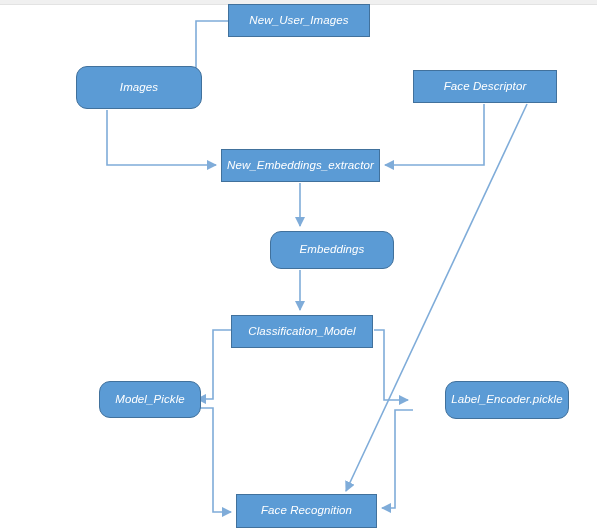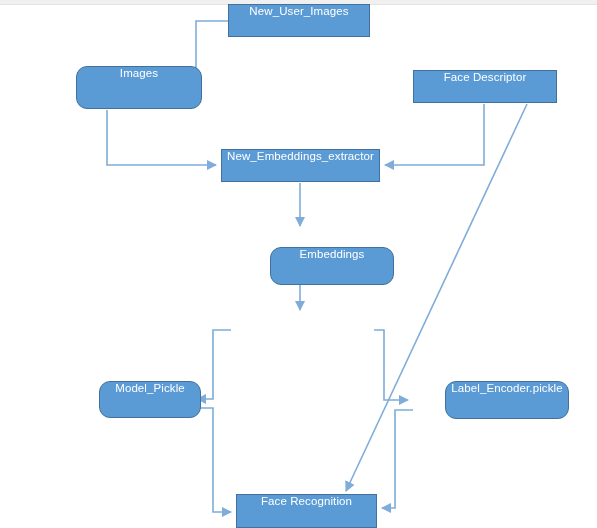--- a/index.html
+++ b/index.html
@@ -33,27 +33,28 @@
     width: 597px;
     height: 528px;
   }
   .node {
     position: absolute;
     box-sizing: border-box;
     background: #5b9bd5;
     border: 1px solid #41719c;
     color: #ffffff;
     display: flex;
-    align-items: flex-start;
+    align-items: center;
     justify-content: center;
     text-align: center;
     font-size: 11.5px;
     line-height: 1.2;
     letter-spacing: 0.1px;
     white-space: nowrap;
+    font-style: italic;
   }
   .node.rounded {
     border-radius: 11px;
     margin-left: 32px;
   }
   .node.sharp {
     border-radius: 0;
   }
 </style>
 </head>
@@ -103,24 +104,27 @@
   </div>
 
   <div class="node sharp" style="left:221px; top:149px; width:159px; height:33px;">
     <span>New_Embeddings_extractor</span>
   </div>
 
   <div class="node sharp" style="left:413px; top:70px; width:144px; height:33px;">
     <span>Face Descriptor</span>
   </div>
 
-  <div class="node rounded" style="left:238px; top:247px; width:124px; height:38px;">
+  <div class="node rounded" style="left:238px; top:231px; width:124px; height:38px;">
     <span>Embeddings</span>
   </div>
 
+  <div class="node sharp" style="left:231px; top:315px; width:142px; height:33px;">
+    <span>Classification_Model</span>
+  </div>
 
   <div class="node rounded" style="left:67px; top:381px; width:102px; height:37px;">
     <span>Model_Pickle</span>
   </div>
 
   <div class="node rounded" style="left:413px; top:381px; width:124px; height:38px;">
     <span>Label_Encoder.pickle</span>
   </div>
 
   <div class="node sharp" style="left:236px; top:494px; width:141px; height:34px;">

